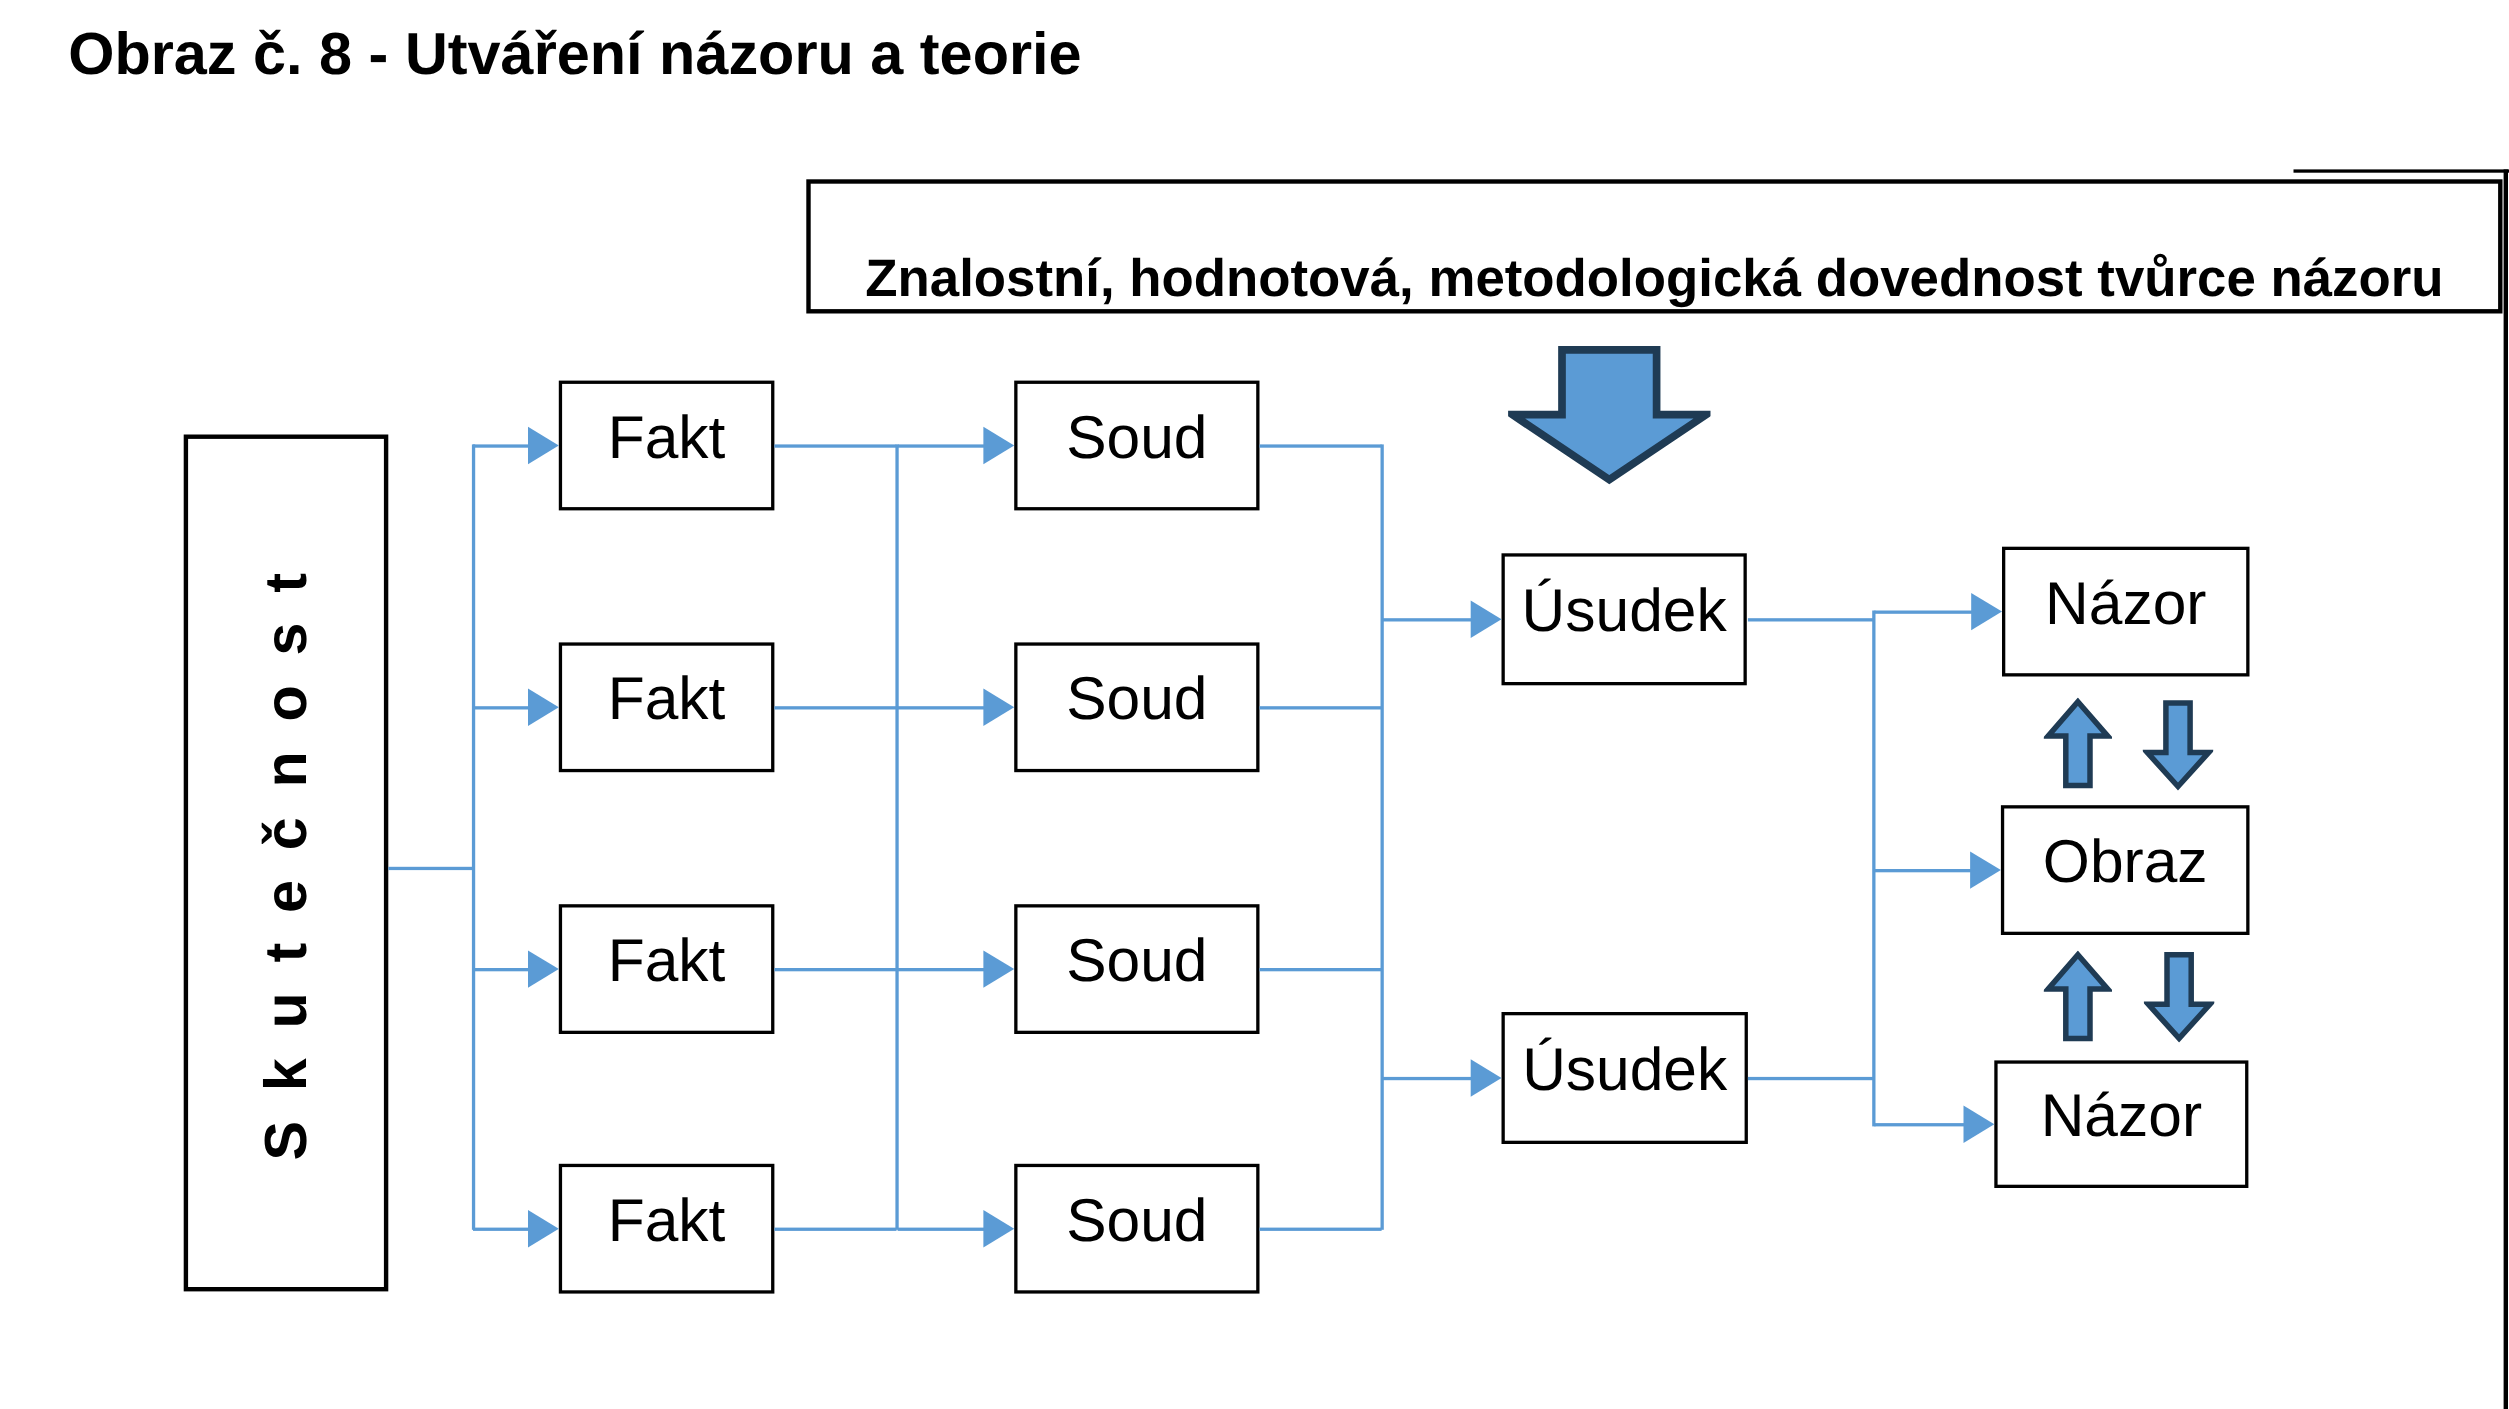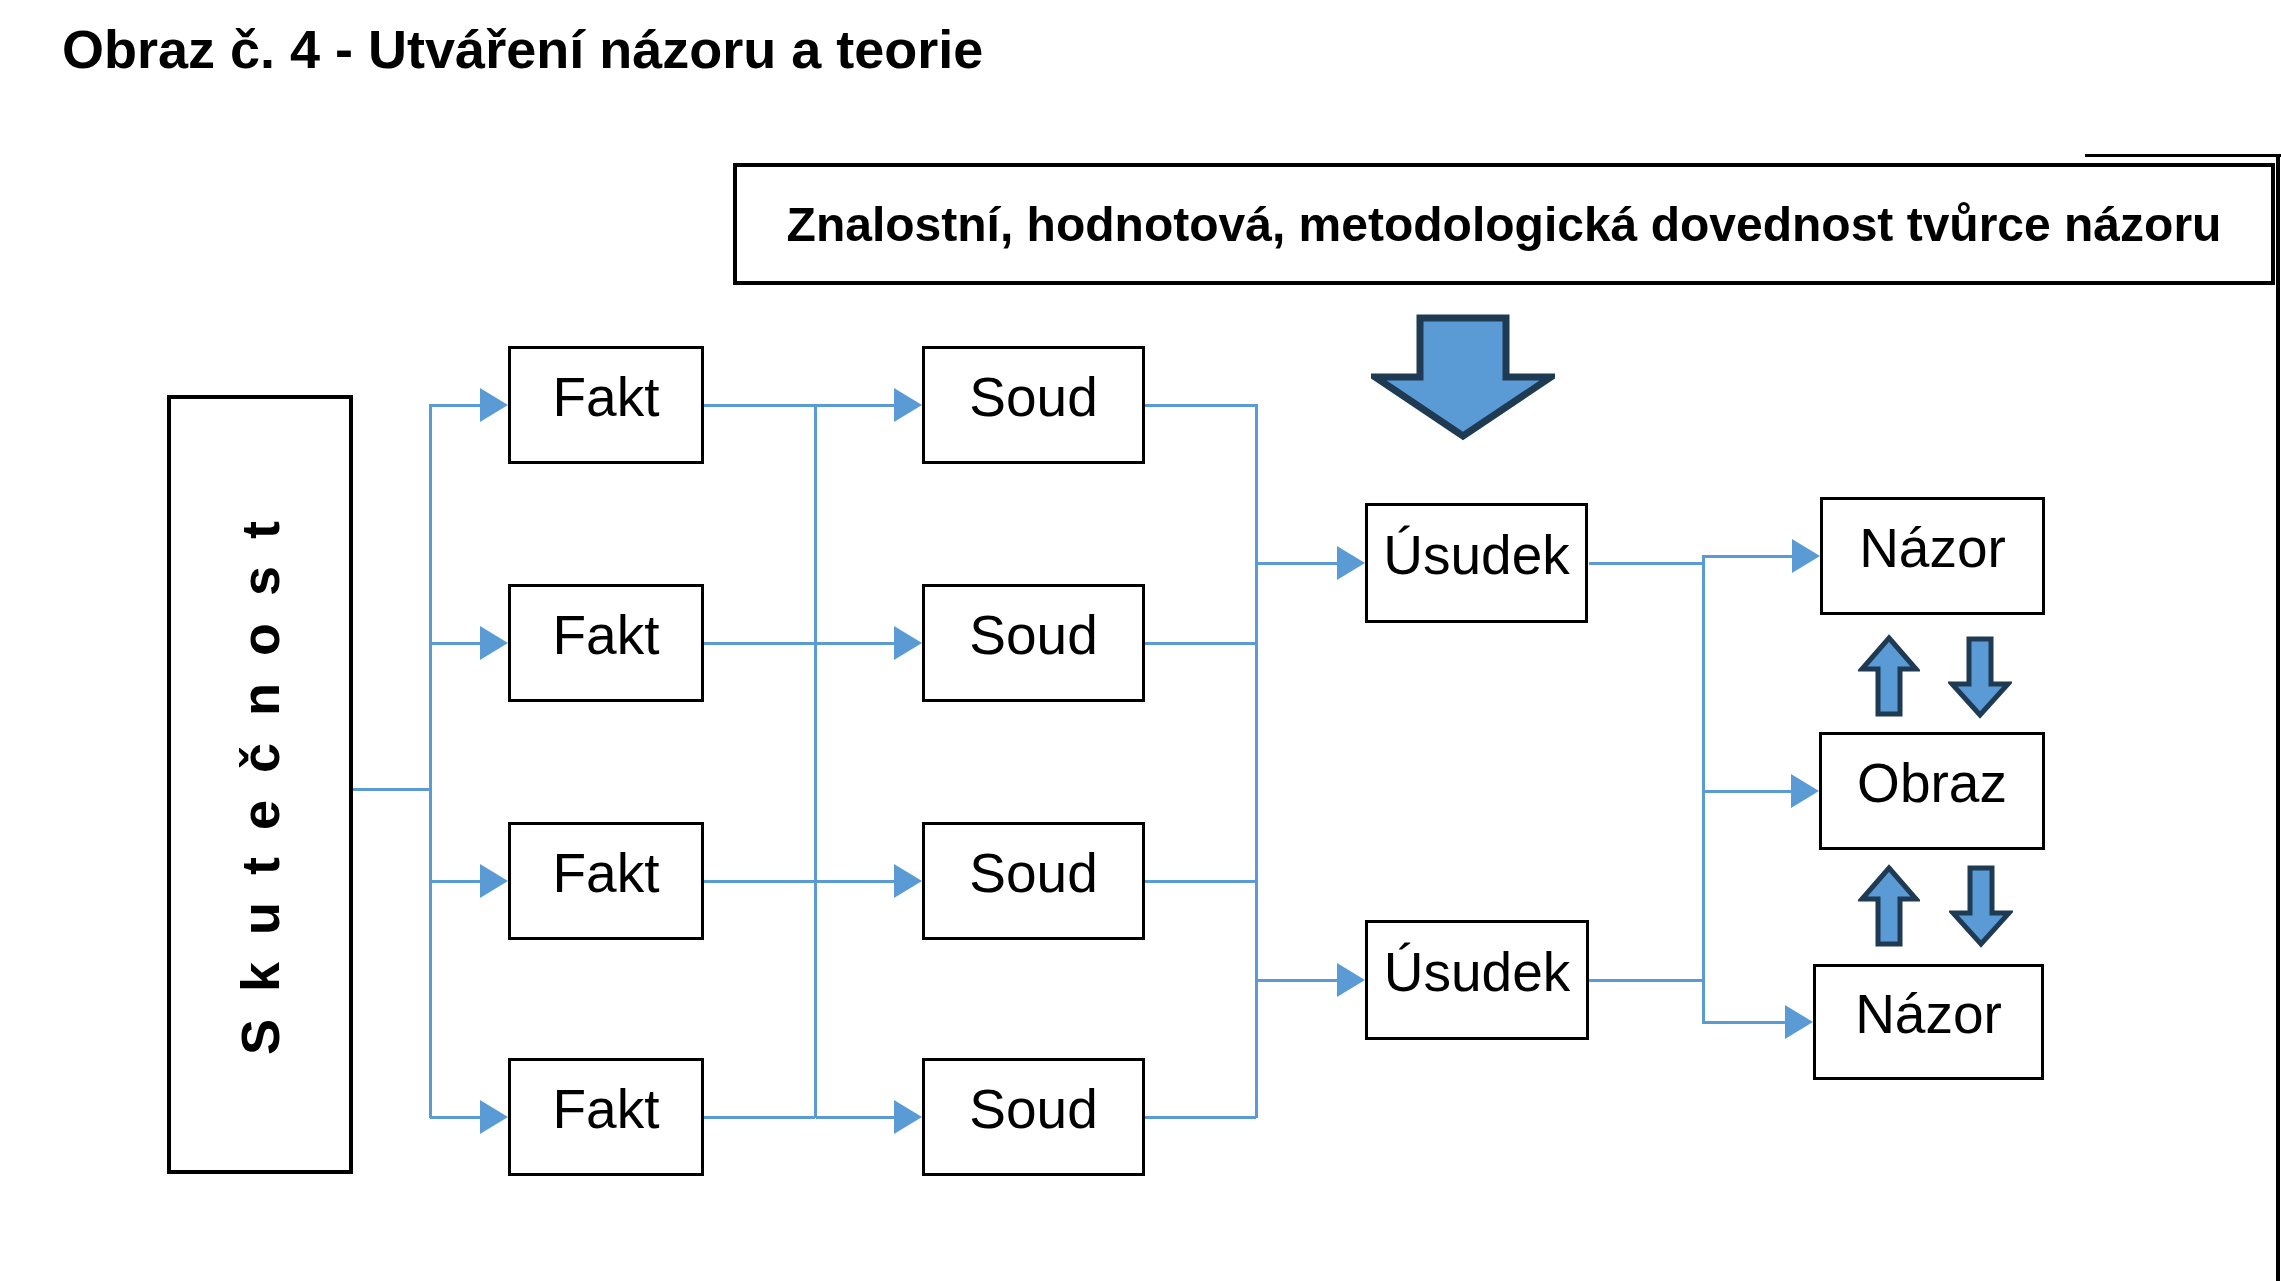--- a/index.html
+++ b/index.html
@@ -3,38 +3,38 @@
 <meta charset="utf-8">
 <style>
   html,body{margin:0;padding:0;background:#fff;}
   .stage{position:relative;width:2281px;height:1281px;background:#ffffff;
          font-family:"Liberation Sans",sans-serif;color:#000;overflow:hidden;}
   .title{position:absolute;left:62px;top:18px;font-size:54px;font-weight:bold;white-space:nowrap;}
   .box{position:absolute;box-sizing:border-box;border:3px solid #000;background:#fff;
        display:flex;align-items:center;justify-content:center;font-size:55px;
        padding-bottom:16px;white-space:nowrap;}
   .banner{position:absolute;left:733px;top:163px;width:1542px;height:122px;box-sizing:border-box;
-          border:4px solid #000;background:#fff;display:flex;align-items:center;justify-content:center;}
+          border:4px solid #000;background:#fff;display:flex;align-items:flex-end;justify-content:center;}
   .banner span{font-size:48px;font-weight:bold;white-space:nowrap;}
   .vbox{position:absolute;left:167px;top:395px;width:186px;height:779px;box-sizing:border-box;
         border:4px solid #000;background:#fff;display:flex;align-items:center;justify-content:center;}
   .vbox span{transform:rotate(-90deg);font-size:54px;font-weight:bold;letter-spacing:6px;white-space:nowrap;}
   .line{position:absolute;background:var(--connector,#5B9BD5);}
   .ah{position:absolute;width:0;height:0;border-top:17px solid transparent;
       border-bottom:17px solid transparent;border-left:28px solid var(--connector,#5B9BD5);}
   .blockarrow{position:absolute;}
   .blockarrow polygon{fill:var(--arrow-fill,#5B9BD5);stroke:var(--arrow-stroke,#1F3B54);stroke-linejoin:miter;}
   .rule{position:absolute;background:#000;}
 </style>
 </head>
 <body>
 
 <div class="stage">
 
-  <div class="title">Obraz č. 4 - Utváření názoru a teorie</div>
+  <div class="title">Obraz č. 8 - Utváření názoru a teorie</div>
 
   <div class="banner">
     <span>Znalostní, hodnotová, metodologická dovednost tvůrce názoru</span>
   </div>
 
   <svg class="blockarrow" style="left:1371px;top:313px" width="184" height="128" viewBox="0 0 184 128">
     <polygon points="49,5 135,5 135,64 180,64 92,123 4,64 49,64" stroke-width="7"></polygon>
   </svg>
 
   <div class="vbox">

